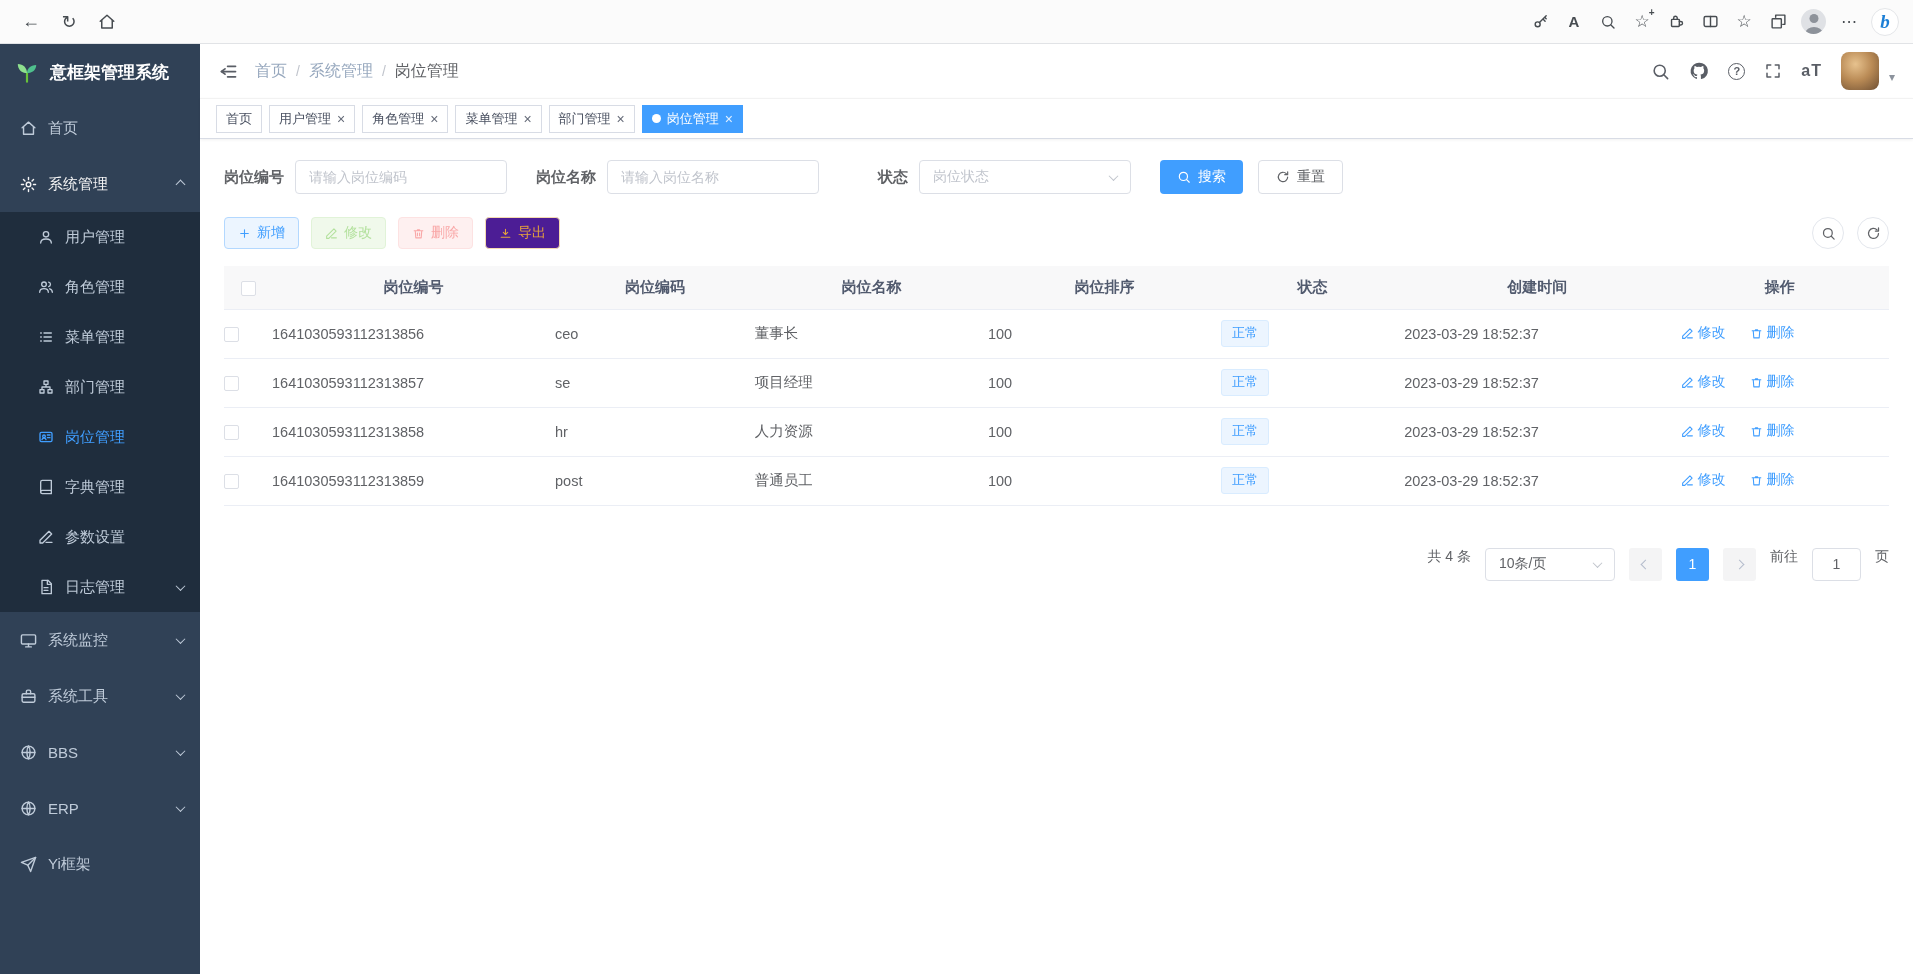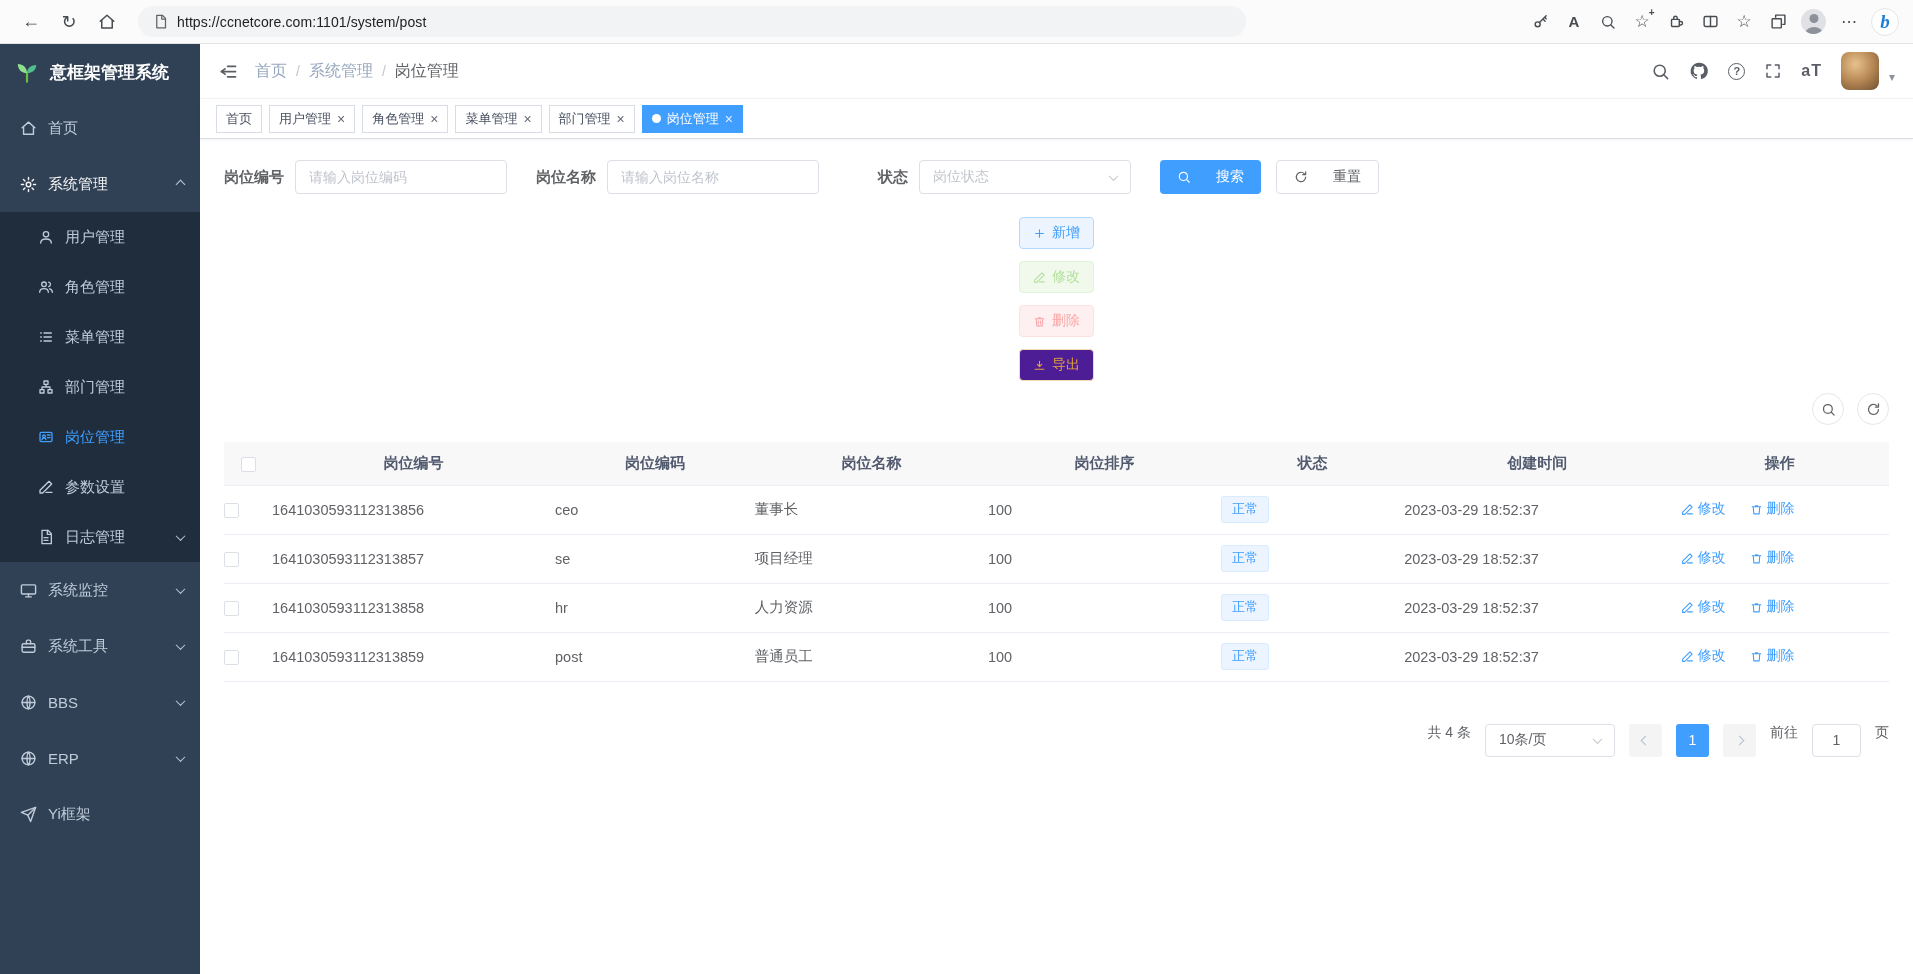--- a/index.html
+++ b/index.html
@@ -75,25 +75,25 @@
 
   .search-row { display:flex; align-items:center; }
   .field { display:flex; align-items:center; margin-right:29px; }
   .field label { font-size:15px; font-weight:bold; color:#606266; margin-right:11px; white-space:nowrap; }
   .input, .select { width:212px; height:34px; border:1px solid #dcdfe6; border-radius:4px; padding:0 13px; font-size:14px; color:#606266; background:#fff; }
   .input::placeholder { color:#c0c4cc; }
   .select { display:flex; align-items:center; justify-content:space-between; cursor:pointer; }
   .select .ph { color:#c0c4cc; }
   .select .chev { color:#c0c4cc; }
   .field.status { margin-left:30px; }
-  .btn { height:34px; padding:0 17px; border-radius:4px; font-size:14px; display:inline-flex; align-items:center; gap:25px; cursor:pointer; }
+  .btn { height:34px; padding:0 17px; border-radius:4px; font-size:14px; display:inline-flex; align-items:center; gap:7px; cursor:pointer; }
   .btn-primary { background:#409eff; color:#fff; margin-left:0; }
   .btn-plain { background:#fff; border:1px solid #dcdfe6; color:#606266; margin-left:15px; }
 
-  .toolbar { margin-top:23px; display:flex; align-items:center; gap:12px;flex-direction:column; }
+  .toolbar { margin-top:23px; display:flex; align-items:center; gap:12px; }
   .btn-sm { height:32px; padding:0 13px; font-size:14px; border-radius:4px; display:inline-flex; align-items:center; gap:6px; border:1px solid; }
   .btn-sm.add    { color:#409eff; background:#ecf5ff; border-color:#b3d8ff; }
   .btn-sm.edit   { color:#b3e19d; background:#f0f9eb; border-color:#e1f3d8; cursor:not-allowed; }
   .btn-sm.del    { color:#f9a7a7; background:#fef0f0; border-color:#fde2e2; cursor:not-allowed; }
   .btn-sm.export { color:#e6a23c; background:#4c1d95; border-color:#f5dab1; }
   .tool-right { margin-left:auto; display:flex; gap:13px; }
   .circle-btn { width:32px; height:32px; border-radius:50%; border:1px solid #e4e7ed; background:#fff; color:#606266; display:flex; align-items:center; justify-content:center; }
 
   
   table { width:100%; border-collapse:collapse; table-layout:fixed; margin-top:17px; }
@@ -119,27 +119,20 @@
     </button>
   <button class="bicon">
       <span>↻</span>
     </button>
   <button class="bicon">
     <svg class="ic" width="18" height="18" viewBox="0 0 24 24">
         <path d="M3 11L12 3l9 8"></path>
         <path d="M5 10v10h14V10"></path>
       </svg>
   </button>
-  <div class="addressbar">
-    <svg class="ic" width="15" height="15" viewBox="0 0 24 24">
-        <path d="M6 2h9l5 5v15H6z"></path>
-        <path d="M14 2v6h6"></path>
-      </svg>
-    <span class="url">https://ccnetcore.com:1101/system/post</span>
-  </div>
   <div class="b-right">
     <button class="bicon">
       <svg class="ic" width="17" height="17" viewBox="0 0 24 24">
           <circle cx="8" cy="16" r="3.5"></circle>
           <path d="M10.5 13.5L20 4M15.5 8.5l3 3M18 6l2 2"></path>
         </svg>
     </button>
     <button class="bicon">
         <span style="font-size:15px;font-weight:bold;">A</span>
       </button>
@@ -244,20 +237,27 @@
             </svg>
           <span>部门管理</span>
         </div>
         <div class="menu-item active">
           <svg class="ic micon" width="16" height="16" viewBox="0 0 24 24">
               <rect x="3" y="5" width="18" height="14" rx="2"></rect>
               <circle cx="9" cy="11" r="2"></circle>
               <path d="M6 16c.5-1.8 1.6-2.5 3-2.5s2.5.7 3 2.5M14 9h4M14 13h4"></path>
             </svg>
           <span>岗位管理</span>
+        </div>
+        <div class="menu-item">
+          <svg class="ic micon" width="16" height="16" viewBox="0 0 24 24">
+              <path d="M4 19.5A2.5 2.5 0 016.5 17H20V2H6.5A2.5 2.5 0 004 4.5z"></path>
+              <path d="M4 19.5A2.5 2.5 0 006.5 22H20v-5"></path>
+            </svg>
+          <span>字典管理</span>
         </div>
         <div class="menu-item">
           <svg class="ic micon" width="16" height="16" viewBox="0 0 24 24">
               <path d="M12 20h9"></path>
               <path d="M16.5 3.5l4 4L7 21H3v-4L16.5 3.5z"></path>
             </svg>
           <span>参数设置</span>
         </div>
         <div class="menu-item">
           <svg class="ic micon" width="16" height="16" viewBox="0 0 24 24">

